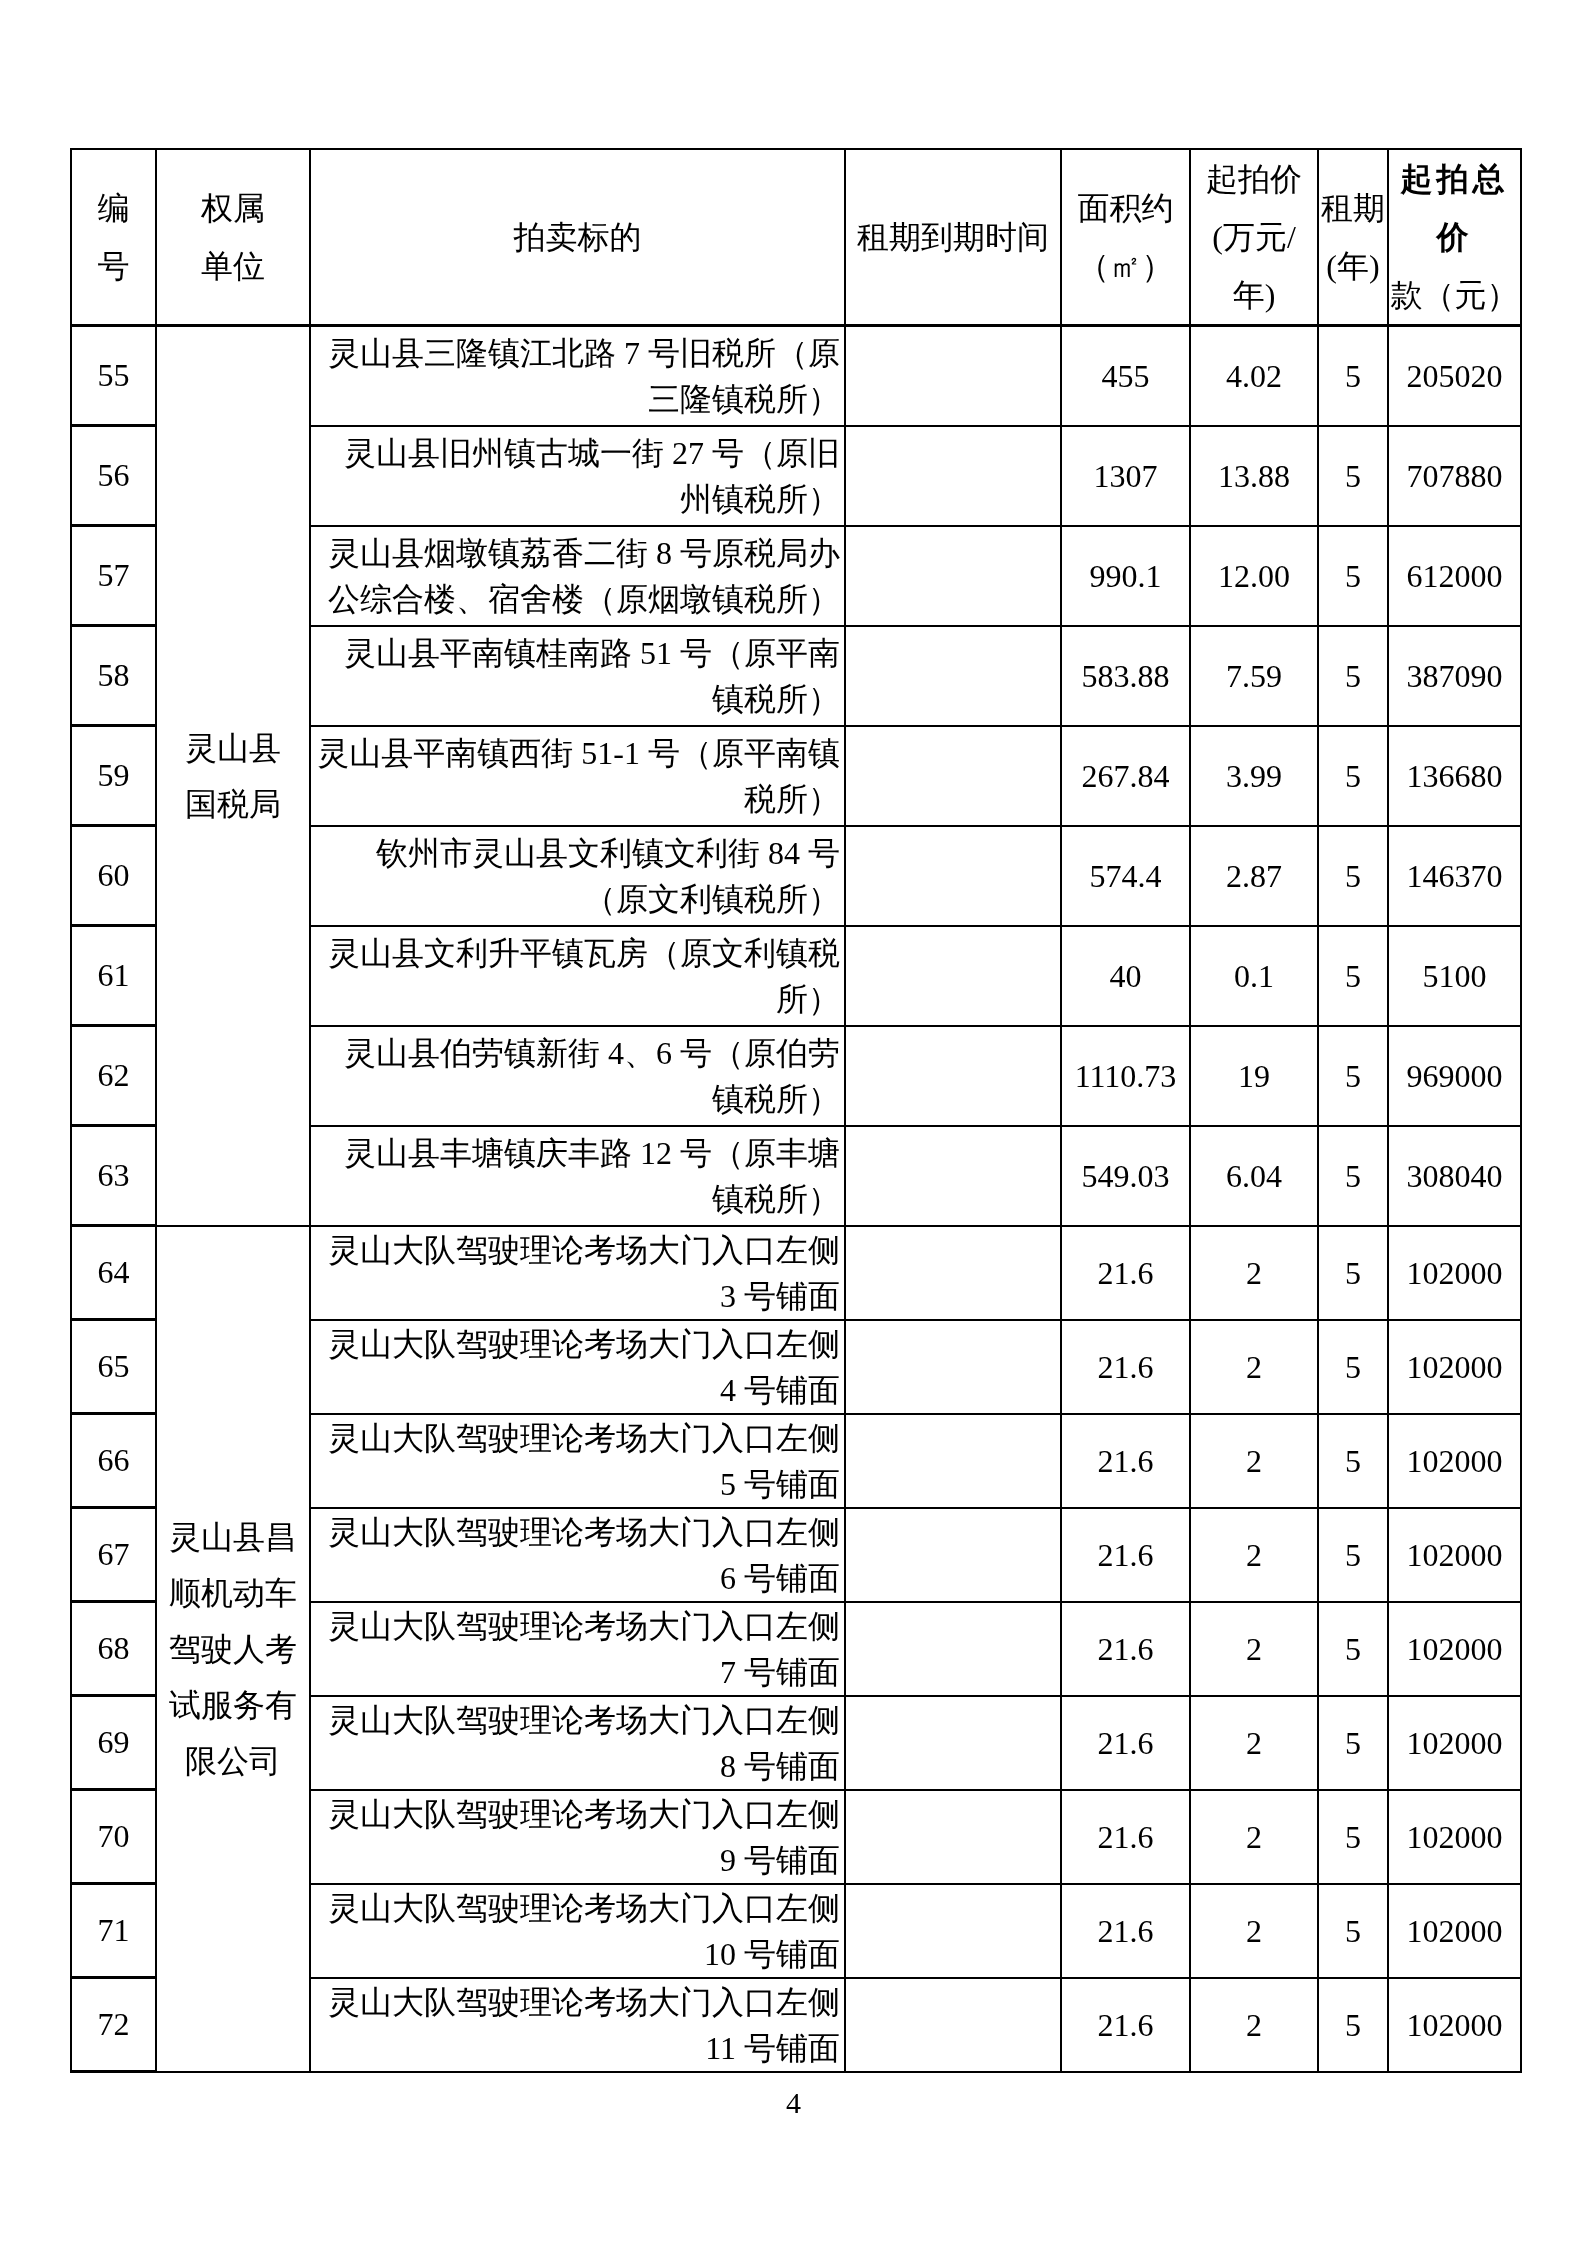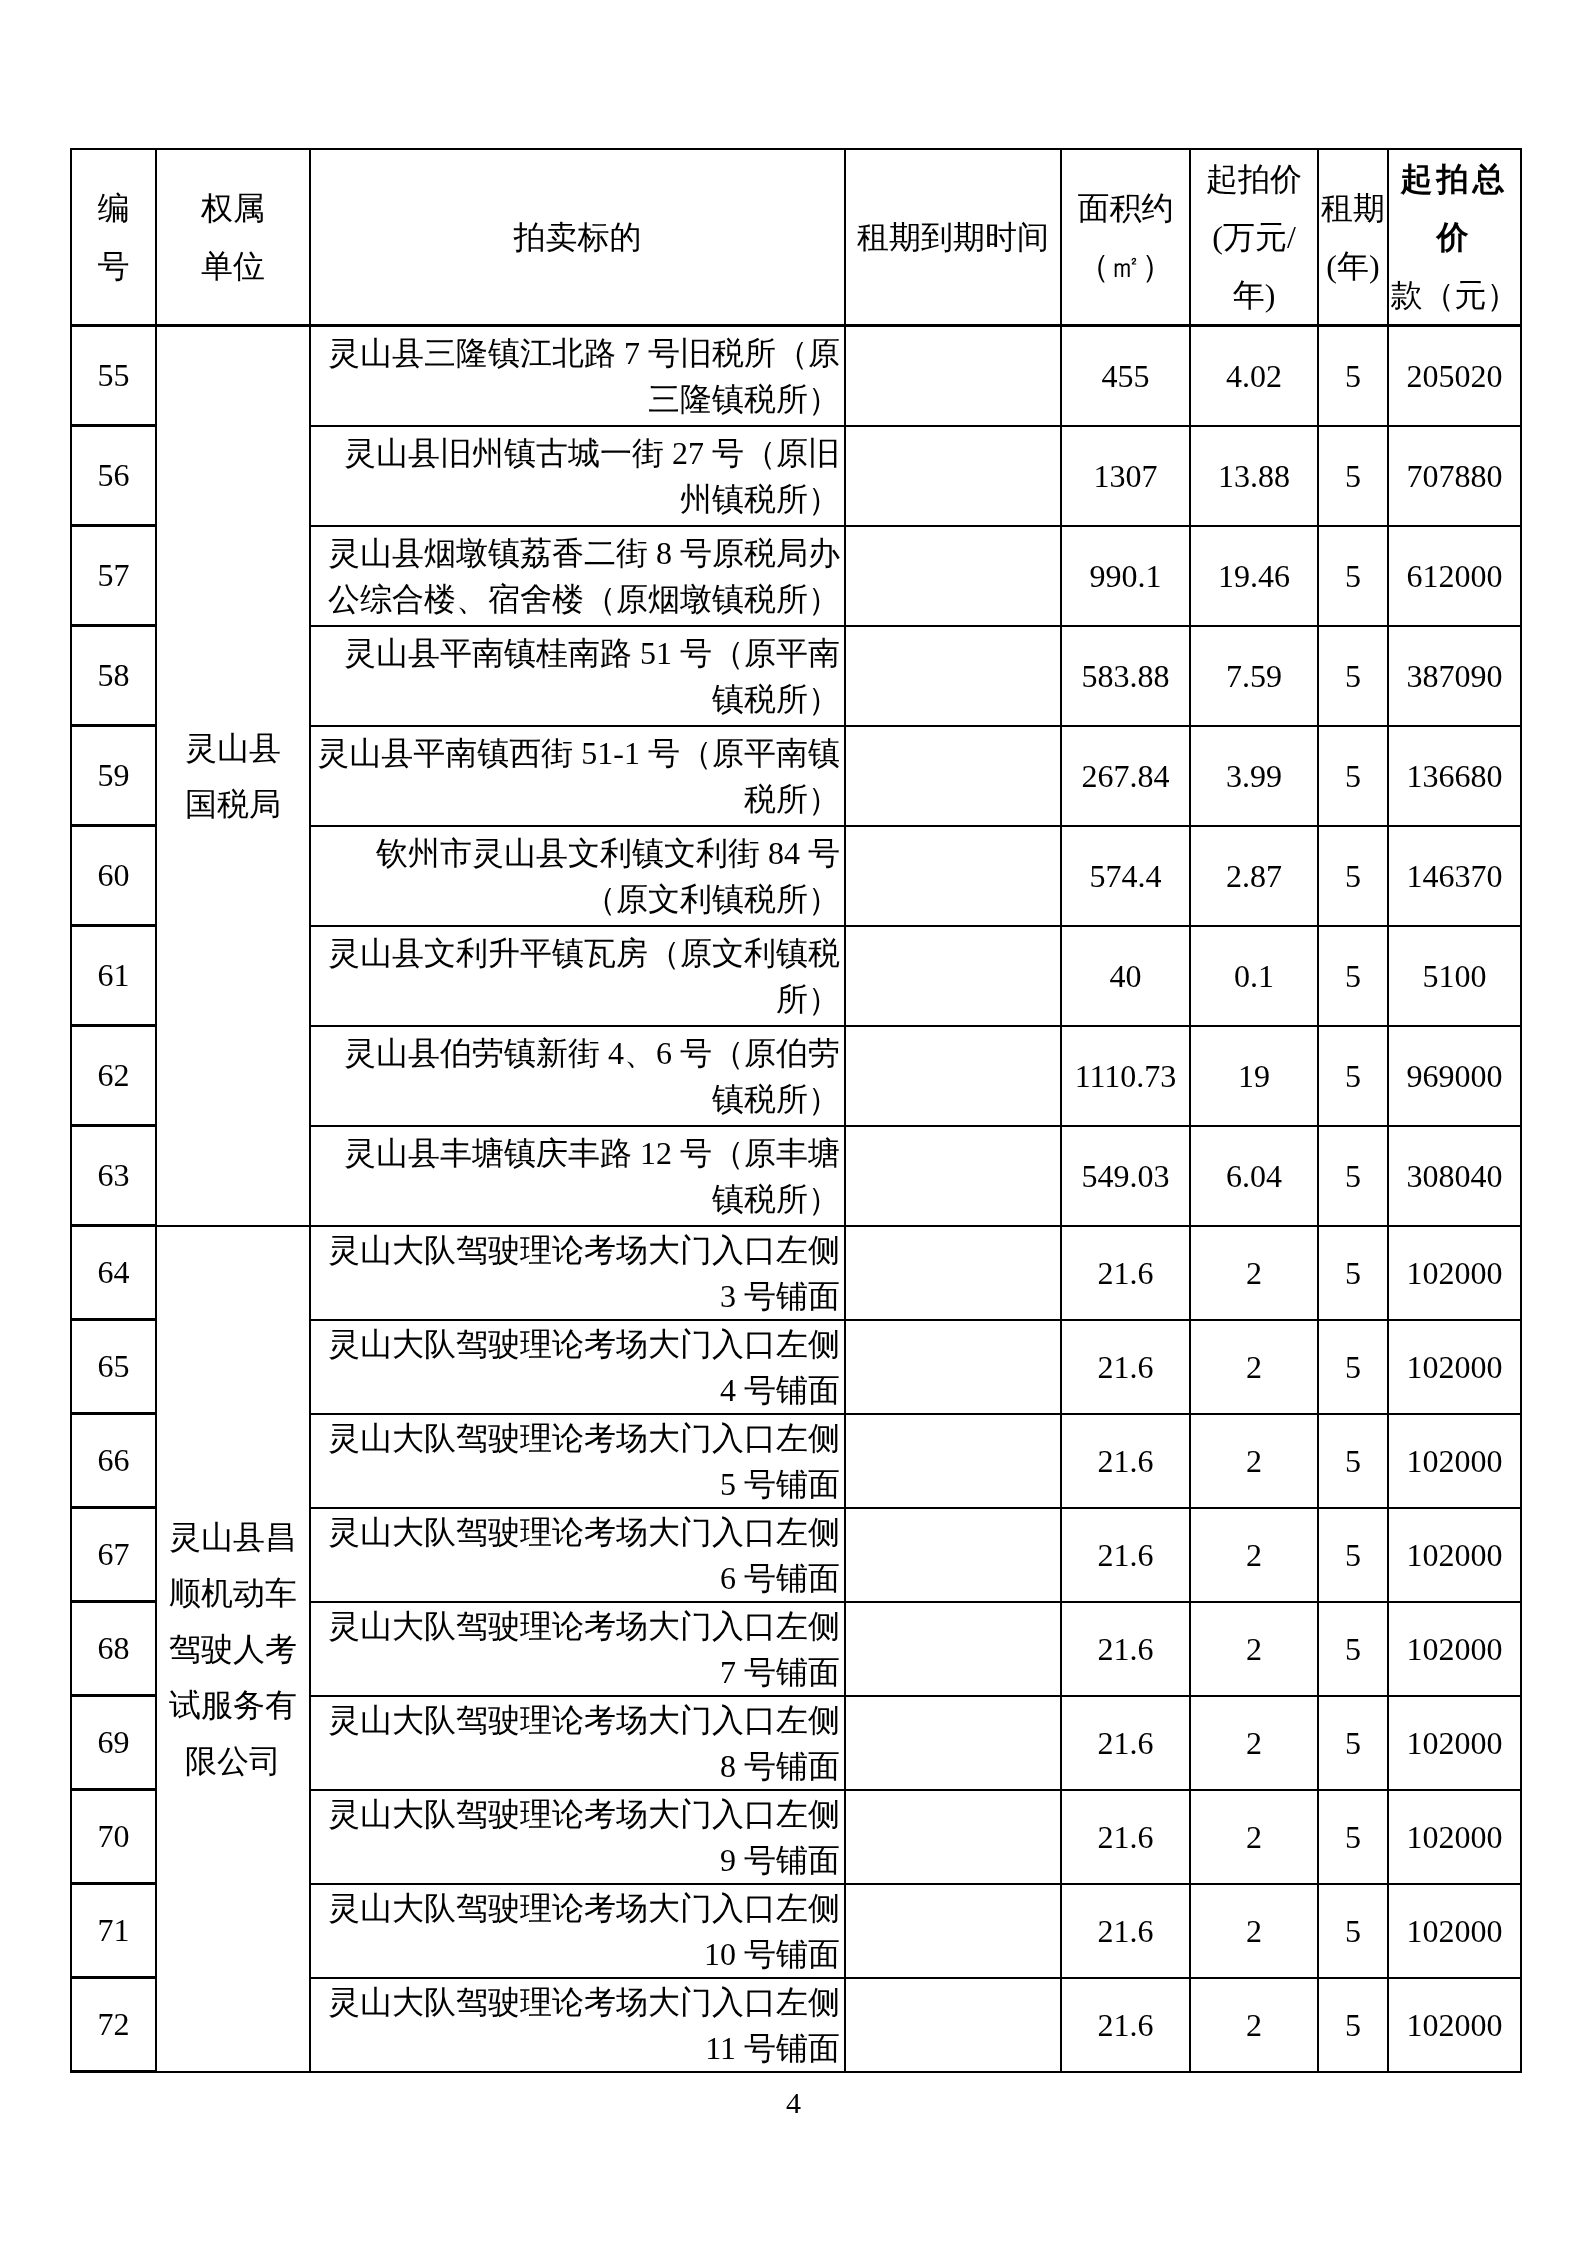--- a/index.html
+++ b/index.html
@@ -134,21 +134,21 @@
       <td class="c-num">1307</td>
       <td class="c-num">13.88</td>
       <td class="c-num">5</td>
       <td class="c-num">707880</td>
     </tr>
     <tr class="tax-row">
       <td class="c-id">57</td>
       <td class="c-subject">灵山县烟墩镇荔香二街 8 号原税局办公综合楼、宿舍楼（原烟墩镇税所）</td>
       <td class="c-expiry"></td>
       <td class="c-num">990.1</td>
-      <td class="c-num">19.46</td>
+      <td class="c-num">12.00</td>
       <td class="c-num">5</td>
       <td class="c-num">612000</td>
     </tr>
     <tr class="tax-row">
       <td class="c-id">58</td>
       <td class="c-subject">灵山县平南镇桂南路 51 号（原平南镇税所）</td>
       <td class="c-expiry"></td>
       <td class="c-num">583.88</td>
       <td class="c-num">7.59</td>
       <td class="c-num">5</td>

